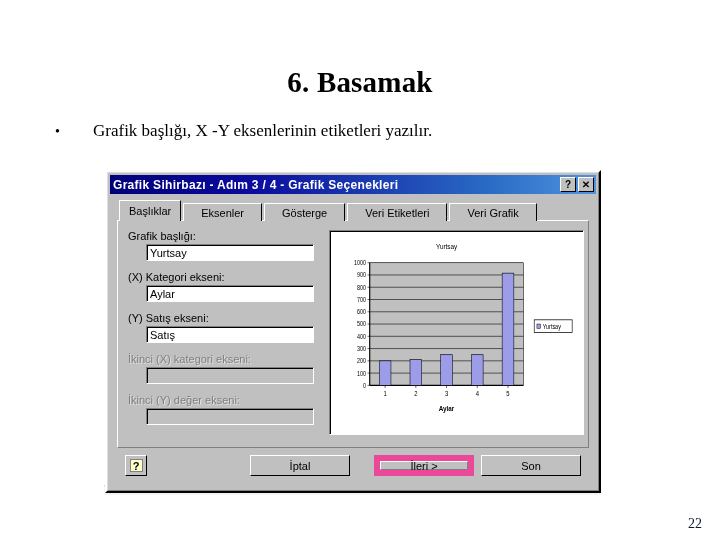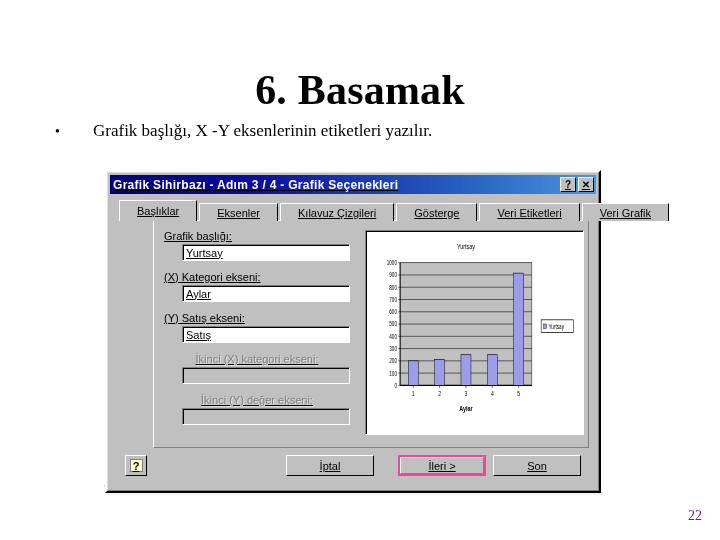--- a/index.html
+++ b/index.html
@@ -17,21 +17,21 @@
   }
 
   
   .slide-title {
     position: absolute;
     left: 0; top: 66px;
     width: 720px;
     text-align: center;
     font-family: "Liberation Serif", serif;
     font-weight: bold;
-    font-size: 42px;
+    font-size: 29px;
     color: #000000;
     letter-spacing: 0.2px;
   }
   .bullet-row {
     position: absolute;
     left: 55px; top: 121px;
     width: 620px;
     display: flex;
     align-items: baseline;
     font-size: 15px;
@@ -45,24 +45,24 @@
     line-height: 1;
   }
   .bullet-text {
     font-family: Liberation Serif, serif;
     font-size: 17px;
     white-space: nowrap;
   }
 
   .page-number {
     position: absolute;
-    right: 18px; bottom: 16px;
+    right: 18px; bottom: 8px;
     font-family: "Liberation Serif", serif;
     font-size: 14px;
-    color: #701a75;
+    color: #0f172a;
   }
 
   
   .bg-sliver {
     position: absolute;
     left: 104px; top: 485px;
     width: 496px; height: 9px;
     background: #f4f4f4;
     border-top: 1px solid #c9c9c9;
     overflow: hidden;
@@ -80,21 +80,20 @@
     left: 105px; top: 170px;
     width: 496px;
     background: #c0c0c0;
     border-top: 2px solid #ffffff;
     border-left: 2px solid #ffffff;
     border-right: 2px solid #000000;
     border-bottom: 2px solid #000000;
     box-shadow: 1px 1px 0 0 #808080 inset;
     font-family: "Liberation Sans", sans-serif;
     box-sizing: border-box;
-    text-decoration: underline;
   }
   .dialog-inner {
     border-top: 1px solid #dfdfdf;
     border-left: 1px solid #dfdfdf;
     border-right: 1px solid #808080;
     border-bottom: 1px solid #808080;
     padding: 2px;
   }
   .titlebar {
     height: 19px;
@@ -157,54 +156,53 @@
     font-size: 11px;
     color: #000000;
     display: flex;
     align-items: center;
     box-sizing: border-box;
     white-space: nowrap;
   }
   .tab.active {
     height: 21px;
     margin-left: -2px;
-    padding: 0 17px;
+    padding: 0 9px;
     border-bottom: none;
     background: #c0c0c0;
     position: relative;
     z-index: 3;
   }
 
   .tabpanel {
     border-top: 1px solid #ffffff;
     border-left: 1px solid #ffffff;
     border-right: 1px solid #808080;
     border-bottom: 1px solid #808080;
     background: #c0c0c0;
     padding: 9px 4px 12px 10px;
     display: flex;
     gap: 15px;
     margin-top: -1px;
     position: relative;
     z-index: 1;
-    margin-left: 36px;
   }
 
   .form-col {
     width: 186px;
     flex: 0 0 186px;
   }
   .fld-label {
     font-family: "Liberation Sans", sans-serif;
     font-size: 11px;
     color: #000000;
     margin-bottom: 2px;
     white-space: nowrap;
   }
-  .fld-label.disabled { color: #808080; text-shadow: 1px 1px 0 #dfdfdf; text-align: center; }
+  .fld-label.disabled { color: #808080; text-shadow: 1px 1px 0 #dfdfdf; }
   .fld-input {
     margin-left: 18px;
     height: 17px;
     background: #ffffff;
     border-top: 1px solid #808080;
     border-left: 1px solid #808080;
     border-right: 1px solid #ffffff;
     border-bottom: 1px solid #ffffff;
     box-shadow: 1px 1px 0 0 #000000 inset;
     display: flex;
@@ -257,35 +255,35 @@
     color: #000000;
     border: 1px solid #808080;
     background: #ffffc8;
     width: 13px; height: 13px;
     line-height: 12px;
     text-align: center;
     box-sizing: border-box;
   }
   .btn-spacer { flex: 1; }
   .dbtn {
-    width: 88px; height: 21px;
+    width: 100px; height: 21px;
     margin-left: 7px;
     background: #c0c0c0;
     border-top: 1px solid #ffffff;
     border-left: 1px solid #ffffff;
     border-right: 1px solid #000000;
     border-bottom: 1px solid #000000;
     font-family: "Liberation Sans", sans-serif;
     font-size: 11px;
     color: #000000;
     display: flex; align-items: center; justify-content: center;
     box-sizing: border-box;
   }
   .dbtn.default {
-    border: 2px solid #ec4899;
+    border: 6px solid #ec4899;
     margin-left: 24px;
   }
   .dbtn.default span {
     border-top: 1px solid #ffffff;
     border-left: 1px solid #ffffff;
     border-right: 1px solid #808080;
     border-bottom: 1px solid #808080;
     width: 100%; height: 100%;
     display: flex; align-items: center; justify-content: center;
     box-sizing: border-box;
@@ -315,21 +313,20 @@
     <div class="titlebar-text">Grafik Sihirbazı - Adım  3 / 4 - Grafik Seçenekleri</div>
     <div class="tb-btn">?</div>
     <div class="tb-btn">✕</div>
   </div>
 
   <div class="dlg-body">
 
     <div class="tabstrip">
       <div class="tab active">Başlıklar</div>
       <div class="tab">Eksenler</div>
-      <div class="tab">Kılavuz Çizgileri</div>
       <div class="tab">Gösterge</div>
       <div class="tab">Veri Etiketleri</div>
       <div class="tab">Veri Grafik</div>
     </div>
 
     <div class="tabpanel">
 
       <div class="form-col">
 
         <div class="fld-label">Grafik başlığı:</div>

